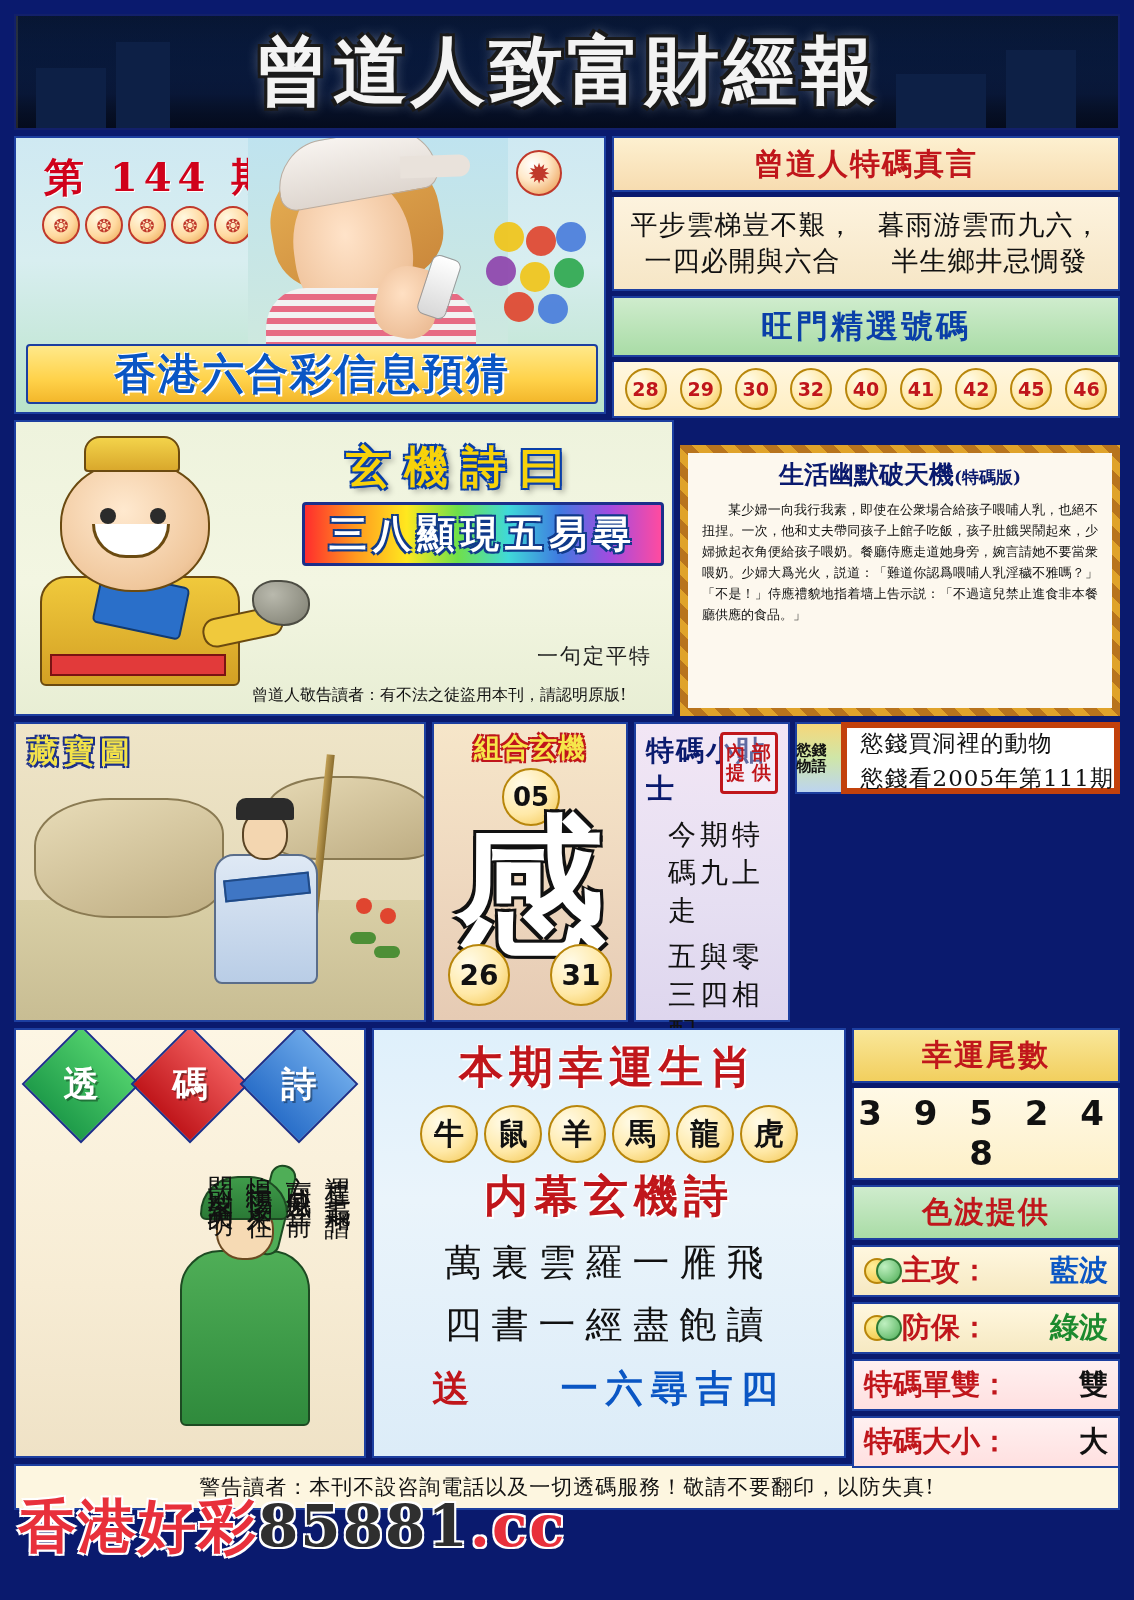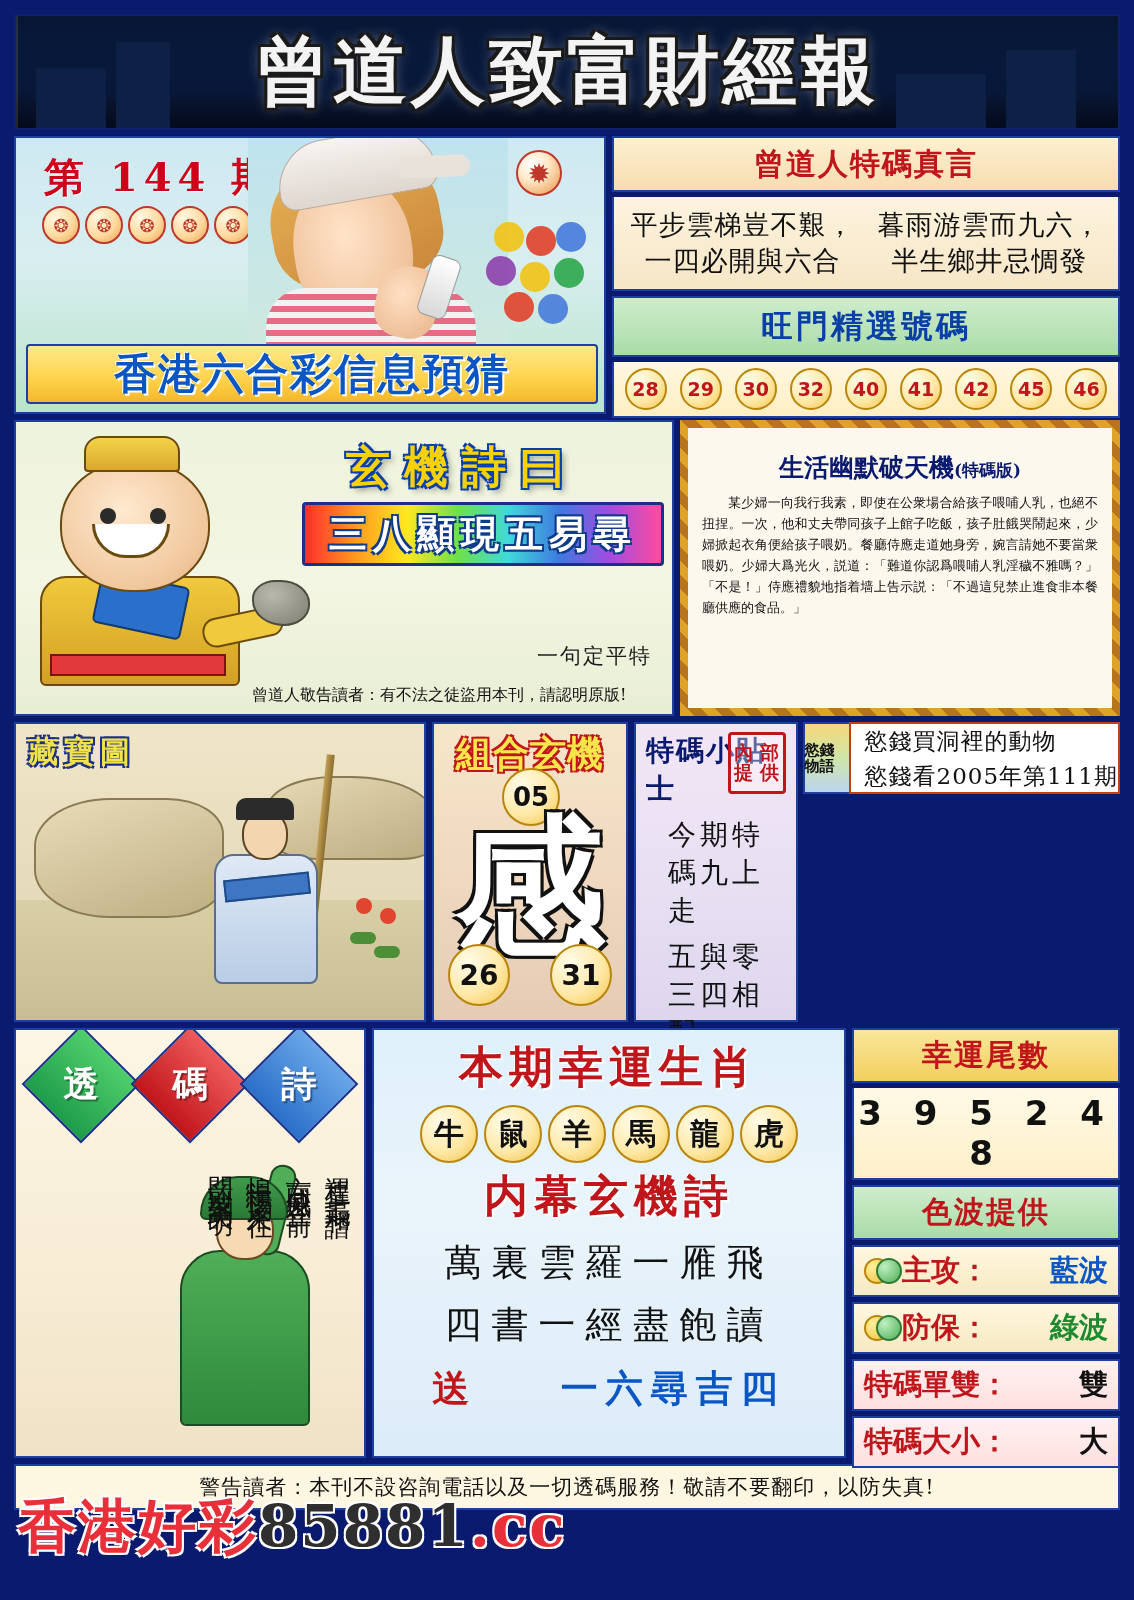--- a/index.html
+++ b/index.html
@@ -248,21 +248,22 @@
   }
   .poem-note {
     position:absolute; left:236px; bottom:8px;
     font-family:"DejaVu Serif", serif; font-size:16px; color:#111;
   }
   .humor-box {
     flex:1; position:relative;
     background:#fdf8ee;
     border:8px solid transparent;
     border-image: repeating-linear-gradient(45deg,#e0a32a 0 10px,#b8741d 10px 20px) 8;
-    padding:21px 14px;
+    padding:3px 14px;
+    margin-top:25px;
   }
   .humor-title {
     text-align:center; font-family:"DejaVu Serif", serif; font-weight:bold;
     font-size:25px; color:#0a1a6e; margin:2px 0 8px;
   }
   .humor-title small { font-size:17px; }
   .humor-body {
     font-family:Liberation Sans, sans-serif; font-size:13px; line-height:1.62;
     color:#111; text-align:justify; text-indent:2em;
   }
@@ -322,21 +323,21 @@
   }
   .tre-flower { position:absolute; width:16px; height:16px; border-radius:50%; background:#e0452f; }
   .tre-leaf { position:absolute; width:26px; height:12px; background:#4d8f36; border-radius:12px; }
   .combo {
     width:196px; position:relative;
     background:linear-gradient(180deg,#f6e6c9,#efd9c0 50%,#e6cbb4);
     border:2px solid #1d3fa0; overflow:hidden;
   }
   .combo-title {
     position:absolute; left:0; right:0; top:6px; text-align:center;
-    font-family:"DejaVu Serif", serif; font-weight:bold; font-size:36px;
+    font-family:"DejaVu Serif", serif; font-weight:bold; font-size:27px;
     letter-spacing:1px; color:#f6e64a;
     text-shadow:-2px -2px 0 #c0161b, 2px -2px 0 #c0161b, -2px 2px 0 #c0161b, 2px 2px 0 #c0161b;
   }
   .combo-top-ball {
     position:absolute; left:68px; top:44px; width:58px; height:58px; border-radius:50%;
     background:radial-gradient(circle at 32% 28%, #fffbe8, #ffe9a8 55%, #f2c44c 100%);
     border:2px solid #b8860b; display:flex; align-items:center; justify-content:center;
     font-weight:bold; font-size:26px; color:#111;
   }
   .combo-big {
@@ -377,22 +378,22 @@
   .stamp b { width:50%; text-align:center; font-weight:bold; }
   .moneybox { display:flex; height:72px; }
   .mb-left {
     width:46px;
     background:linear-gradient(180deg,#f6d77a,#cfe6a8 50%,#bcd4f0);
     border:2px solid #1d3fa0; border-right:none;
     display:flex; flex-direction:column; align-items:center; justify-content:center;
     font-family:"DejaVu Serif", serif; font-weight:bold; font-size:15px; color:#111; line-height:1.1;
   }
   .mb-right {
-    flex:1; background:#ffffff; border:2px solid #c2410c;
-    display:flex; flex-direction:column; justify-content:flex-end; padding-left:14px; gap:4px;
+    flex:1; background:#ffffff; border:6px solid #c2410c;
+    display:flex; flex-direction:column; justify-content:space-between; padding-left:14px; gap:4px;
   }
   .mb-right div { font-family:"DejaVu Serif", serif; font-size:23px; color:#111; letter-spacing:1px; }
   
   .row4 { display:flex; gap:6px; margin-top:6px; height:430px; }
   .toucode {
     width:352px; position:relative;
     background:linear-gradient(180deg,#fdf6e4,#f7ecd4 60%,#efe2c6);
     border:2px solid #1d3fa0; overflow:hidden;
   }
   .diamonds { display:flex; justify-content:space-around; padding:12px 10px 6px; }

